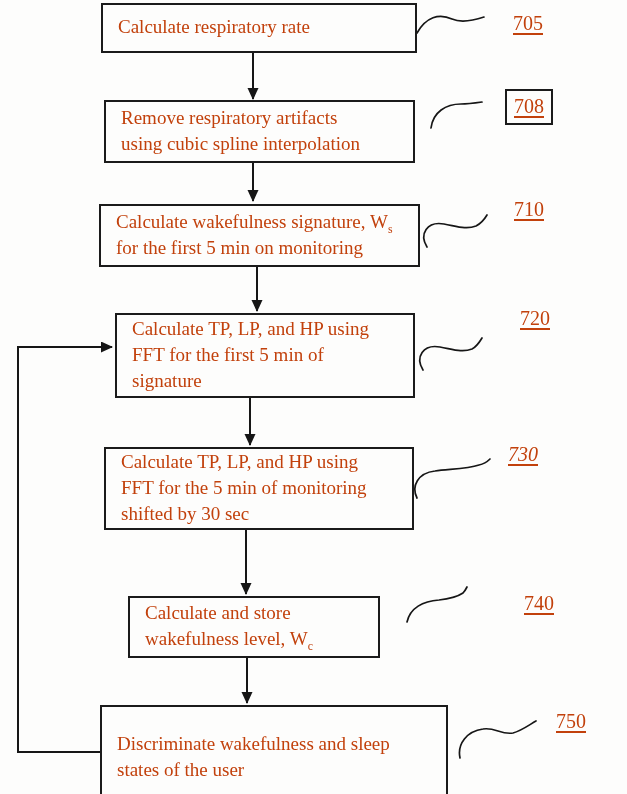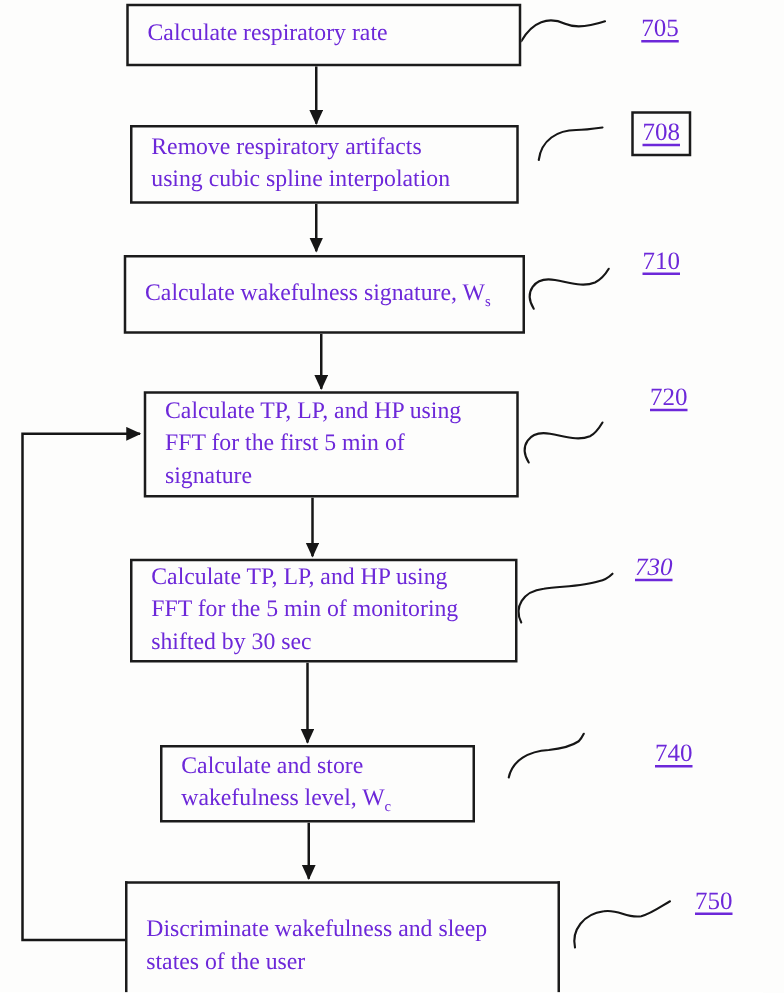--- a/index.html
+++ b/index.html
@@ -6,21 +6,21 @@
     margin: 0;
     padding: 0;
     background: #ffffff;
   }
   .canvas {
     position: relative;
     width: 627px;
     height: 794px;
     background: #fdfdfc;
     font-family: "Liberation Serif", serif;
-    color: #6d28d9;
+    color: #c2410c;
     overflow: hidden;
   }
   .fc-box {
     position: absolute;
     box-sizing: border-box;
     border: 2px solid #1b1b1b;
     background: #fdfdfc;
     display: flex;
     flex-direction: column;
     justify-content: center;
@@ -101,20 +101,21 @@
     <div class="ln"><span>Calculate respiratory rate</span><sub></sub></div>
   </div>
 
   <div class="fc-box" style="left:104px; top:100px; width:311px; height:63px;">
     <div class="ln"><span>Remove respiratory artifacts</span><sub></sub></div>
     <div class="ln"><span>using cubic spline interpolation</span><sub></sub></div>
   </div>
 
   <div class="fc-box" style="left:99px; top:204px; width:321px; height:63px;">
     <div class="ln"><span>Calculate wakefulness signature, W</span><sub>s</sub></div>
+    <div class="ln"><span>for the first 5 min on monitoring</span><sub></sub></div>
   </div>
 
   <div class="fc-box" style="left:115px; top:313px; width:300px; height:85px;">
     <div class="ln"><span>Calculate TP, LP, and HP using</span><sub></sub></div>
     <div class="ln"><span>FFT for the first 5 min of</span><sub></sub></div>
     <div class="ln"><span>signature</span><sub></sub></div>
   </div>
 
   <div class="fc-box" style="left:104px; top:447px; width:310px; height:83px;">
     <div class="ln"><span>Calculate TP, LP, and HP using</span><sub></sub></div>

